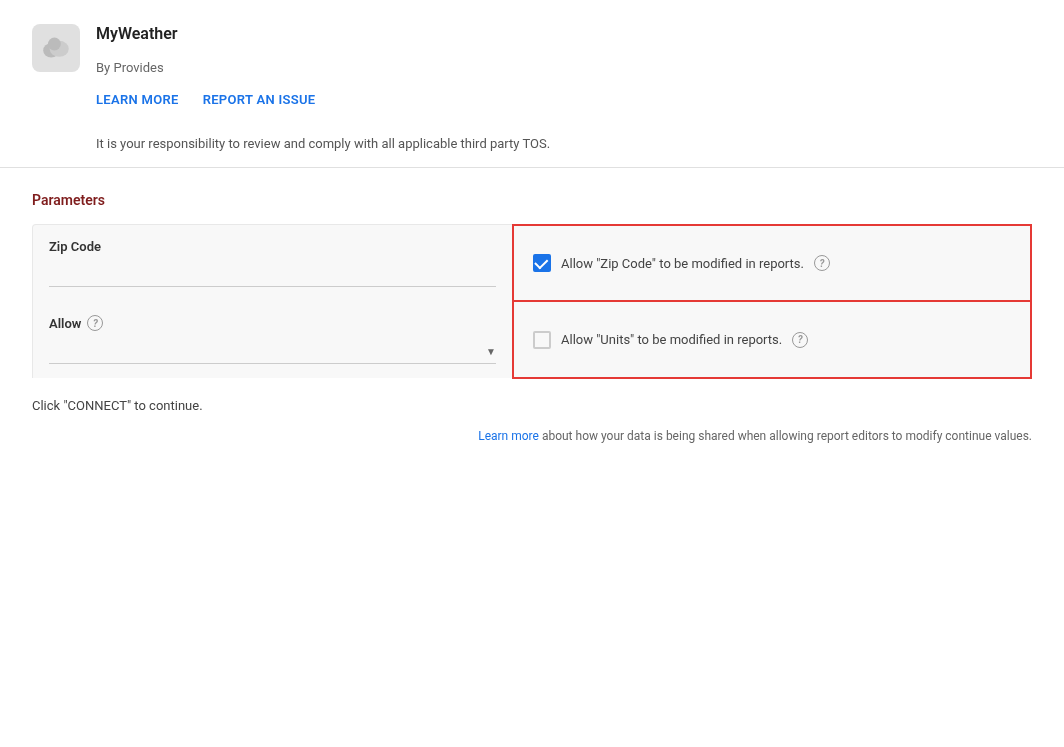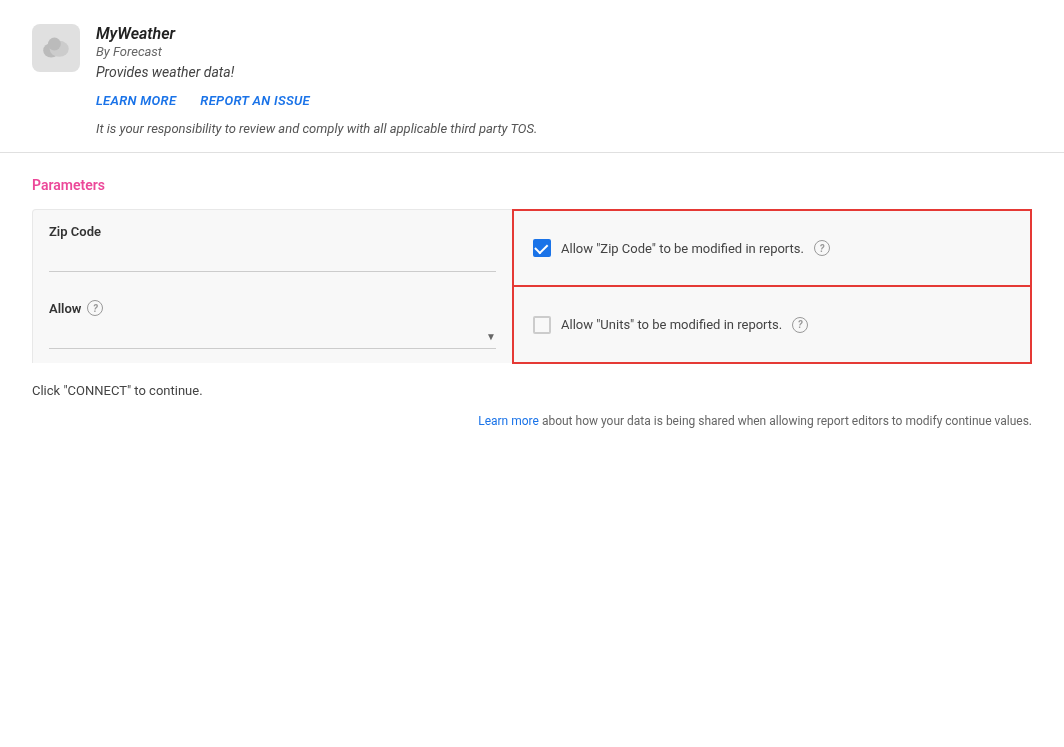--- a/index.html
+++ b/index.html
@@ -31,22 +31,21 @@
     }
 
     .cloud-icon-svg {
       width: 32px;
       height: 32px;
     }
 
     .app-info {
       display: flex;
       flex-direction: column;
-      gap: 1px;
-      font-style: italic;
+      gap: 17px;
     }
 
     .app-name {
       font-size: 16px;
       font-weight: 600;
       color: #222;
     }
 
     .app-author {
       font-size: 13px;
@@ -81,21 +80,21 @@
 
     .divider {
       border: none;
       border-top: 1px solid #e0e0e0;
       margin: 0 0 24px 0;
     }
 
     .section-title {
       font-size: 14px;
       font-weight: 600;
-      color: #ec4899;
+      color: #7f1d1d;
       padding: 0 32px 16px 32px;
     }
 
     .parameters-section {
       padding: 0 32px;
     }
 
     .param-row {
       display: flex;
       align-items: stretch;
@@ -245,22 +244,21 @@
 <div class="app-header">
   <div class="app-icon">
     <svg class="cloud-icon-svg" viewBox="0 0 40 30" fill="none" xmlns="http://www.w3.org/2000/svg">
       <ellipse cx="14" cy="18" rx="10" ry="9" fill="#bbb"></ellipse>
       <ellipse cx="24" cy="16" rx="12" ry="10" fill="#ccc"></ellipse>
       <ellipse cx="18" cy="10" rx="8" ry="8" fill="#bbb"></ellipse>
     </svg>
   </div>
   <div class="app-info">
     <div class="app-name">MyWeather</div>
-    <div class="app-author">By Forecast</div>
-    <div class="app-description">Provides weather data!</div>
+    <div class="app-author">By Provides</div>
     <div class="app-links">
       <a class="app-link" href="#">LEARN MORE</a>
       <a class="app-link" href="#">REPORT AN ISSUE</a>
     </div>
     <div class="tos-notice">It is your responsibility to review and comply with all applicable third party TOS.</div>
   </div>
 </div>
 
 <hr class="divider">
 

